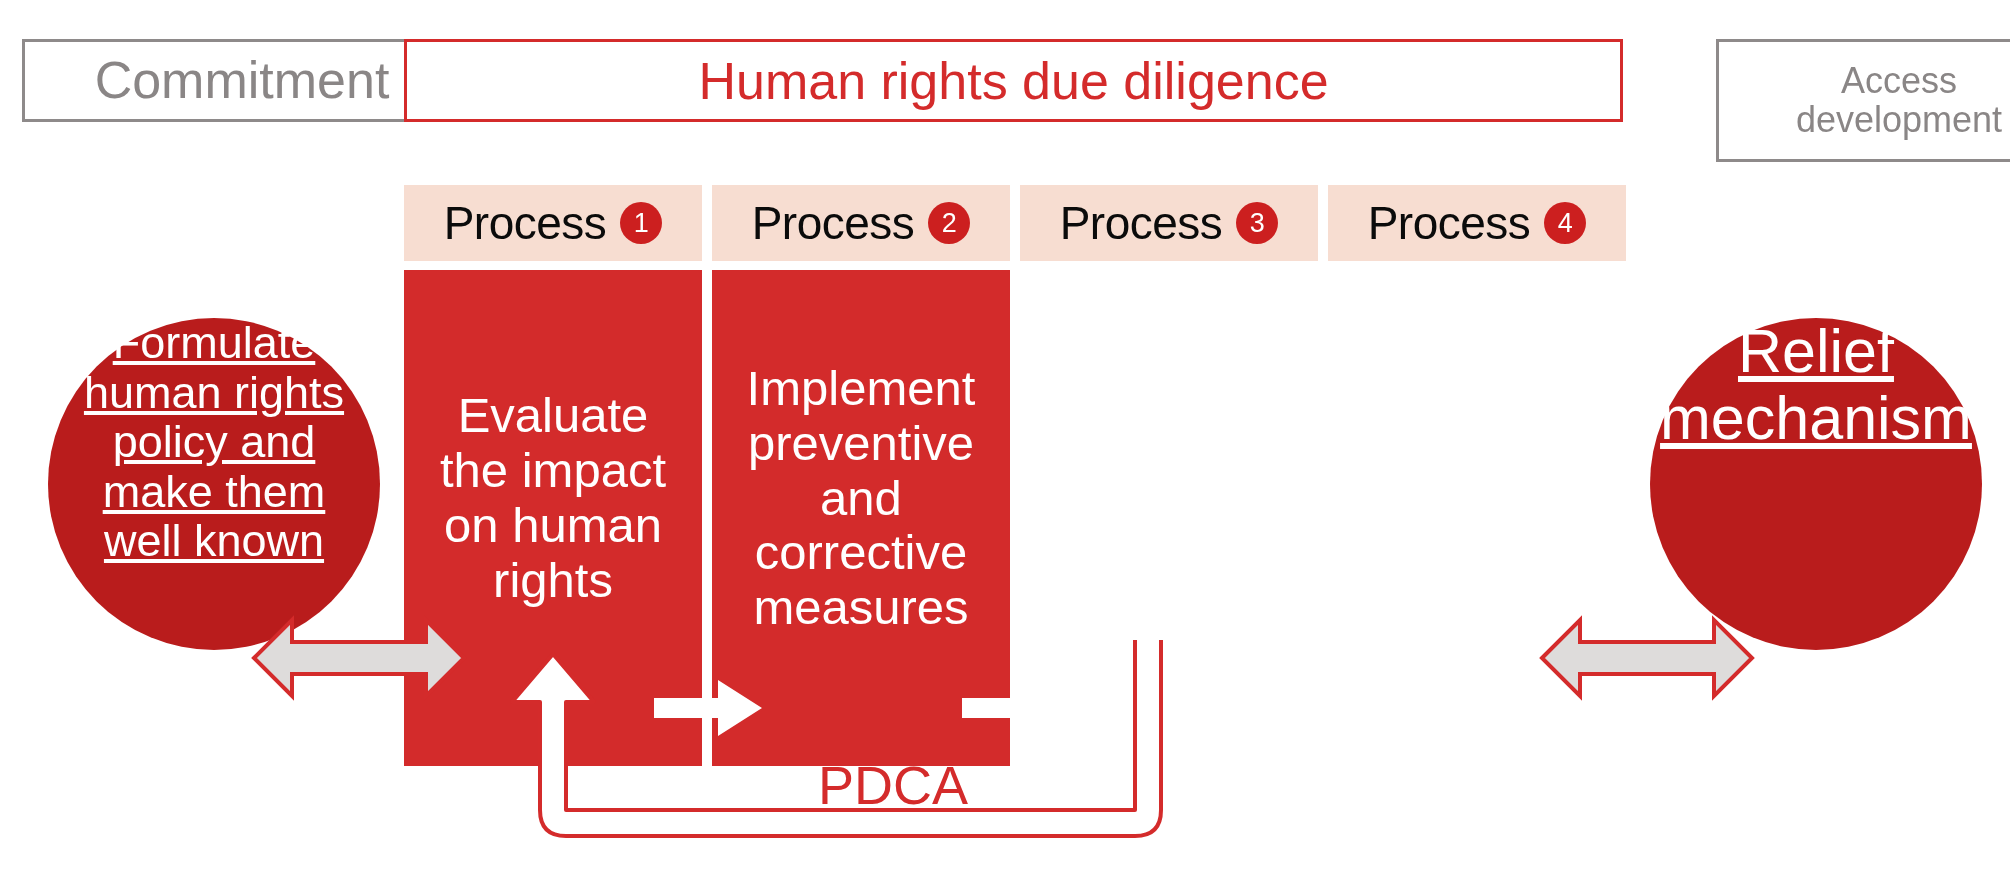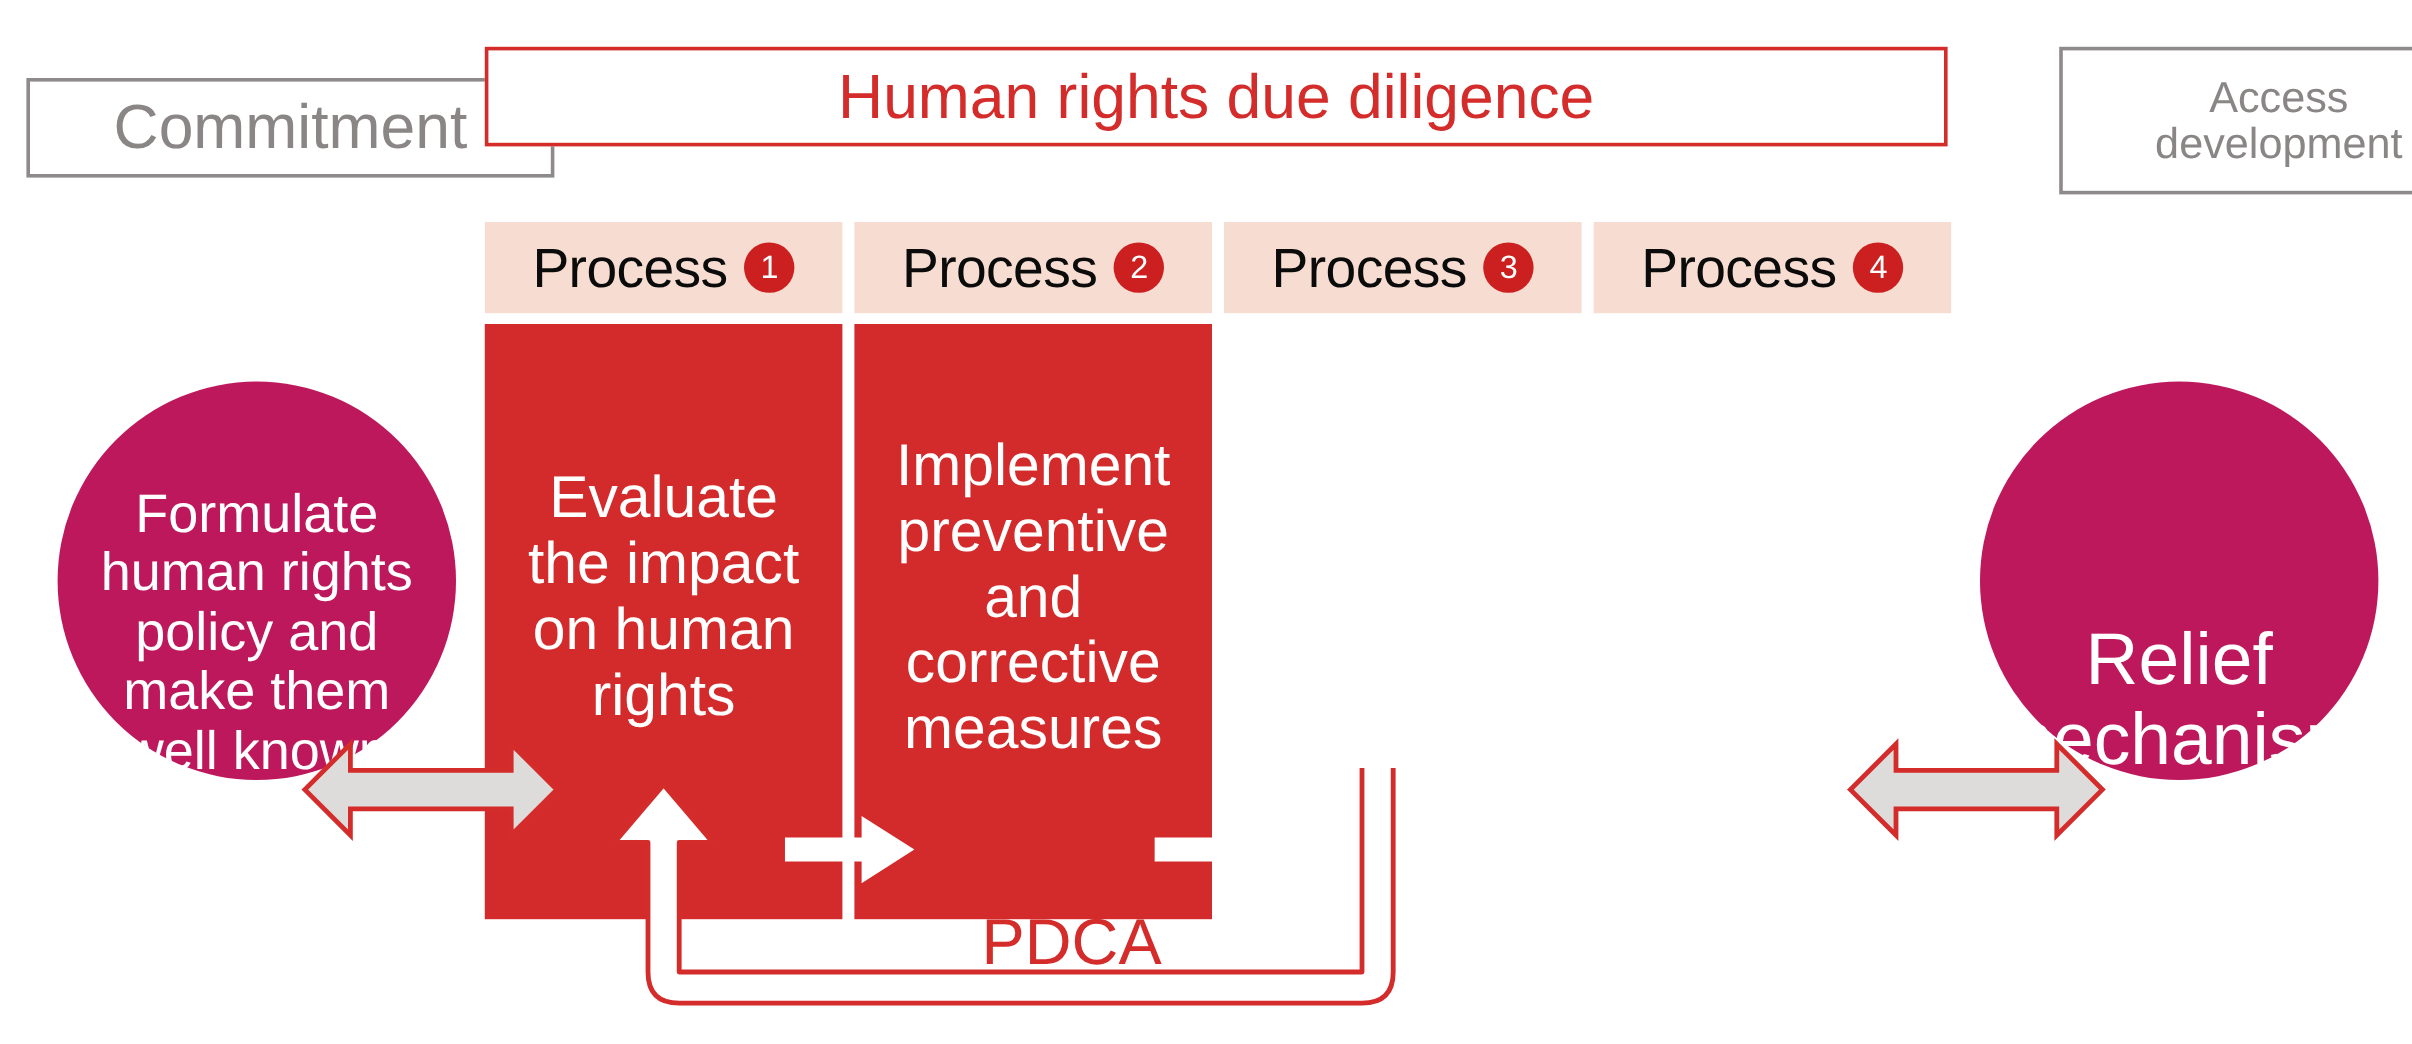--- a/index.html
+++ b/index.html
@@ -30,21 +30,20 @@
     text-align: center;
     color: #8a8686;
     line-height: 1.08;
   }
   #commitment-box {
     left: 22px;
     top: 39px;
     width: 440px;
     height: 83px;
     font-size: 52px;
-    margin-top: 26px;
   }
   #access-box {
     left: 1716px;
     top: 39px;
     width: 366px;
     height: 123px;
     font-size: 36px;
   }
 
   
@@ -149,28 +148,29 @@
     pointer-events: none;
   }
   .step-arrow.a0 { left: 250px; }
   .step-arrow.a1 { left: 558px; }
   .step-arrow.a2 { left: 866px; }
 
   
   .round-node {
     position: absolute;
     border-radius: 50%;
-    background: #be185d;
+    background: #b91c1c;
     color: #ffffff;
     display: flex;
-    align-items: flex-end;
+    align-items: flex-start;
     justify-content: center;
     text-align: center;
     line-height: 1.1;
     white-space: pre-line;
+    text-decoration: underline;
   }
   #commitment-circle {
     left: 48px;
     top: 318px;
     width: 332px;
     height: 332px;
     font-size: 45px;
   }
   #relief-circle {
     left: 1650px;

